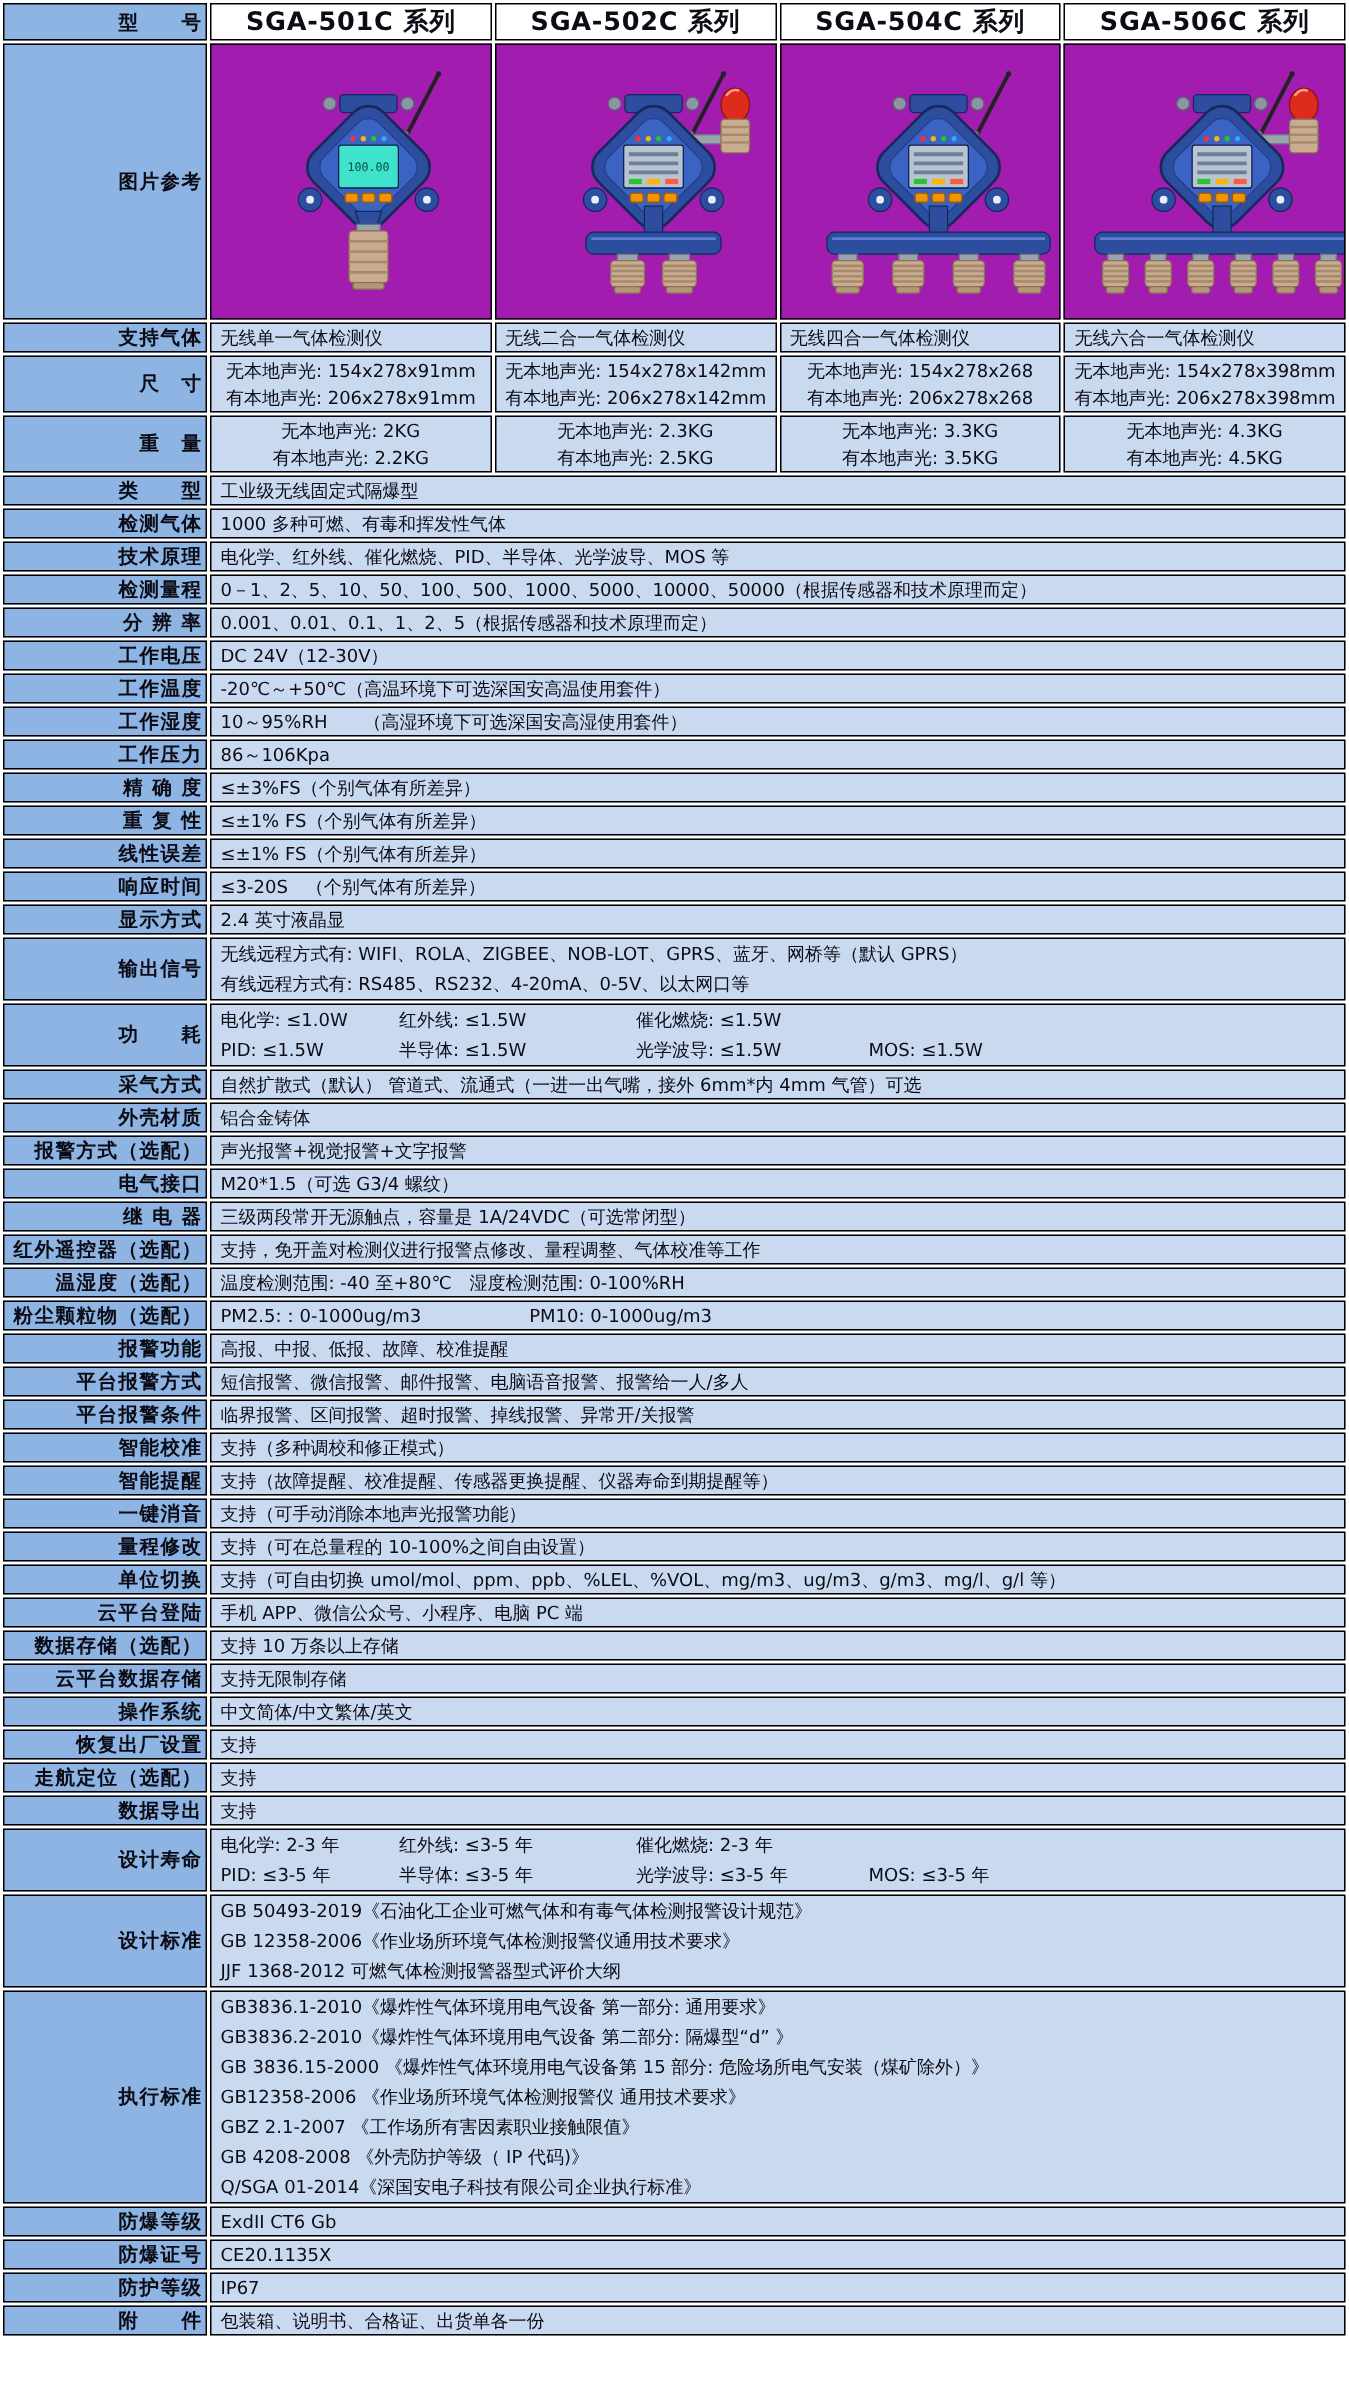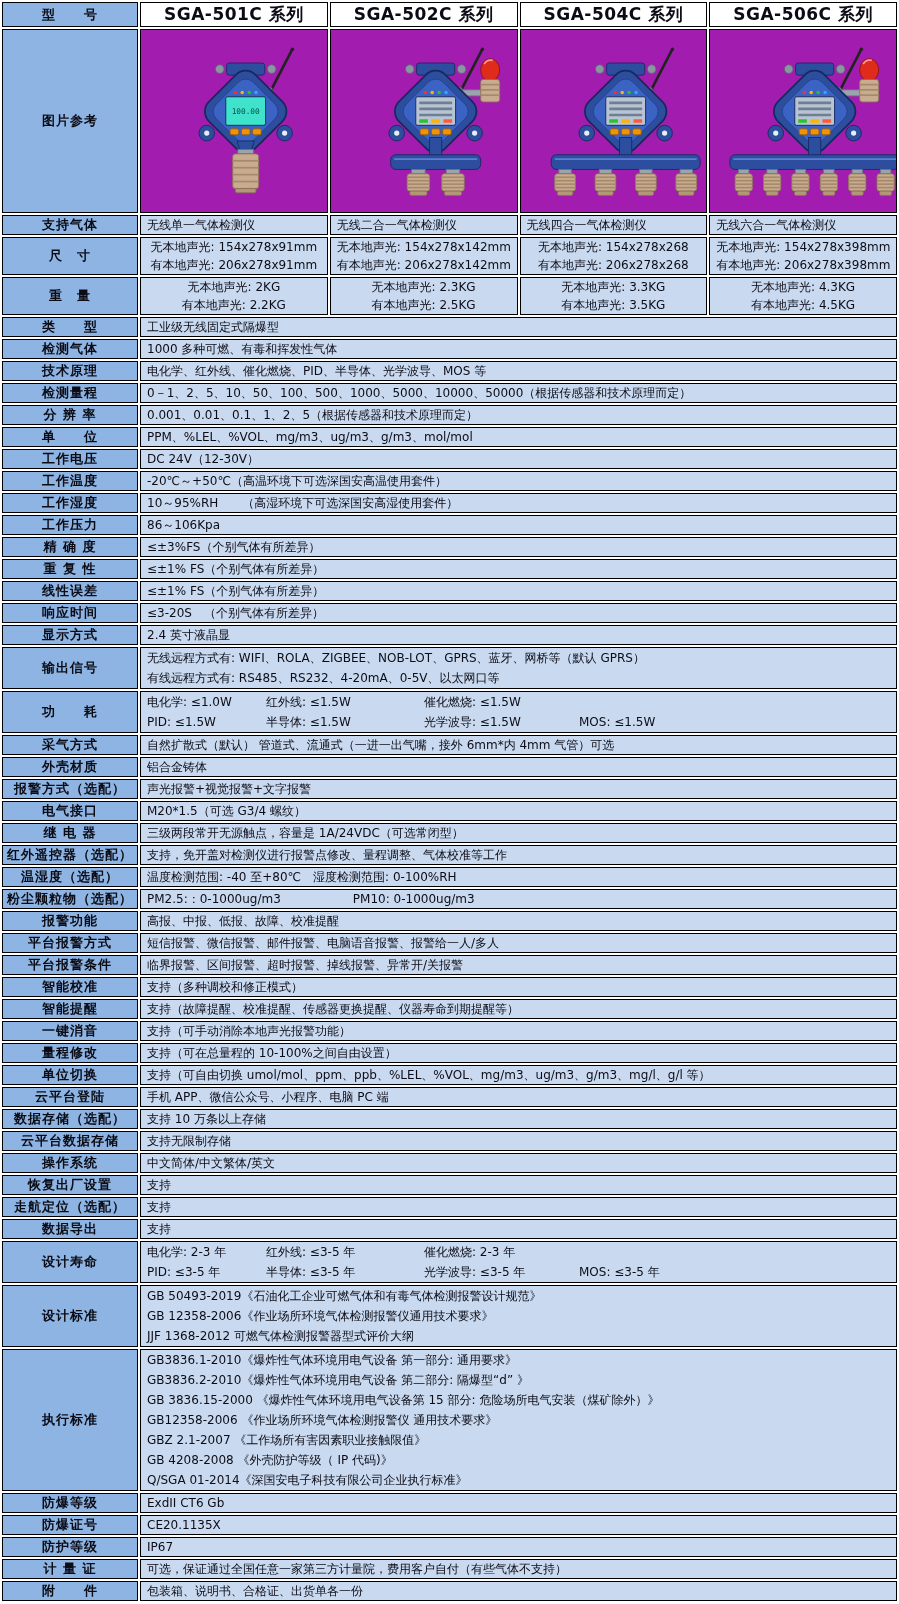--- a/index.html
+++ b/index.html
@@ -1,19 +1,19 @@
 <!DOCTYPE html>
 <html><head>
 <meta charset="utf-8">
 <style>
   html,body{margin:0;padding:0;background:#ffffff;}
   body{width:899px;font-family:"DejaVu Sans","Liberation Sans",sans-serif;}
   table#spec-table{border-collapse:separate;border-spacing:2px;width:899px;table-layout:fixed;}
   td{border:1px solid #000;padding:0 6px;color:#0c0c16;font-size:12px;overflow:hidden;vertical-align:middle;}
-  td.lab{background:#8db4e2;text-align:center;font-weight:bold;font-size:13px;padding:0 2px;letter-spacing:1px;}
+  td.lab{background:#8db4e2;text-align:right;font-weight:bold;font-size:13px;padding:0 2px;letter-spacing:1px;}
   td.val{background:#c9daf0;}
   td.model{background:#ffffff;text-align:center;font-weight:bold;font-size:17px;letter-spacing:0.5px;}
   td.imgcell{background:#a21caf;padding:14px;text-align:center;vertical-align:middle;}
   .line{height:17px;line-height:17px;white-space:nowrap;}
   td.ml .line{height:20px;line-height:20px;}
   td.two{text-align:center;}
   td.two .line{height:18px;line-height:18px;}
   td.ctr{}
   .seg{display:inline-block;}
   .cols .seg:nth-child(1){min-width:119px;}
@@ -340,26 +340,20 @@
           <div class="line"><span class="seg">0－1、2、5、10、50、100、500、1000、5000、10000、50000（根据传感器和技术原理而定）</span></div>
         </td>
       </tr>
       <tr>
         <td class="lab">分 辨 率</td>
         <td class="val" colspan="4">
           <div class="line"><span class="seg">0.001、0.01、0.1、1、2、5（根据传感器和技术原理而定）</span></div>
         </td>
       </tr>
       <tr>
-        <td class="lab">单　　位</td>
-        <td class="val" colspan="4">
-          <div class="line"><span class="seg">PPM、%LEL、%VOL、mg/m3、ug/m3、g/m3、mol/mol</span></div>
-        </td>
-      </tr>
-      <tr>
         <td class="lab">工作电压</td>
         <td class="val" colspan="4">
           <div class="line"><span class="seg">DC 24V（12-30V）</span></div>
         </td>
       </tr>
       <tr>
         <td class="lab">工作温度</td>
         <td class="val" colspan="4">
           <div class="line"><span class="seg">-20℃～+50℃（高温环境下可选深国安高温使用套件）</span></div>
         </td>
@@ -597,25 +591,19 @@
           <div class="line"><span class="seg">CE20.1135X</span></div>
         </td>
       </tr>
       <tr>
         <td class="lab">防护等级</td>
         <td class="val" colspan="4">
           <div class="line"><span class="seg">IP67</span></div>
         </td>
       </tr>
       <tr>
-        <td class="lab">计 量 证</td>
-        <td class="val" colspan="4">
-          <div class="line"><span class="seg">可选，保证通过全国任意一家第三方计量院，费用客户自付（有些气体不支持）</span></div>
-        </td>
-      </tr>
-      <tr>
         <td class="lab">附　　件</td>
         <td class="val" colspan="4">
           <div class="line"><span class="seg">包装箱、说明书、合格证、出货单各一份</span></div>
         </td>
       </tr>
     </tbody>
 </table>
 
 </body></html>

